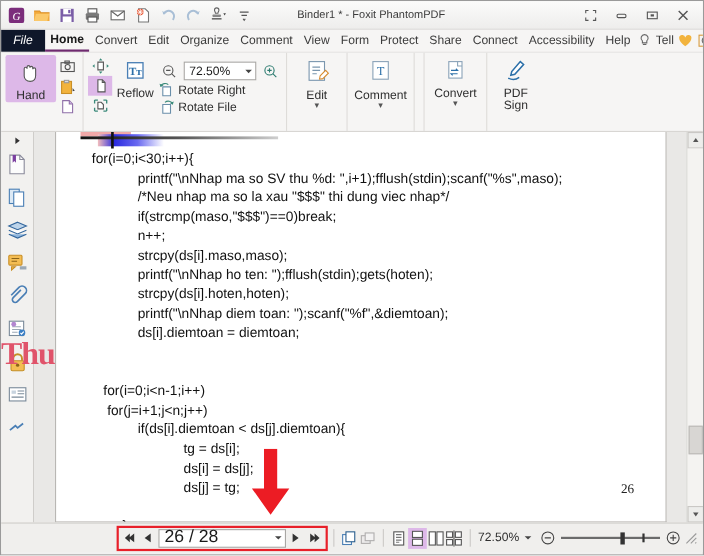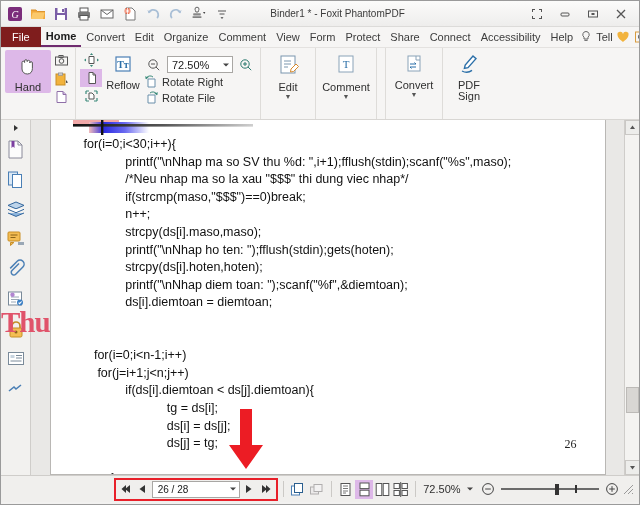--- a/index.html
+++ b/index.html
@@ -62,25 +62,26 @@
   
   .menubar {
     height: 21px;
     display: flex;
     align-items: stretch;
     background: #f6f5f4;
     border-bottom: 1px solid #e4e2e0;
     font-size: 11px;
   }
   .menu-file {
-    background: #7f1d1d;
+    background: #0f172a;
     color: #ffffff;
     padding: 0 11px;
     display: flex; align-items: center;
     font-size: 11px;
+    font-style: italic;
   }
   .menu-item {
     padding: 0 5px;
     display: flex; align-items: center;
     color: #3c3c3c;
     white-space: nowrap;
   }
   .menu-item.active {
     color: #1a1a1a;
     font-weight: bold;
@@ -258,26 +259,26 @@
     padding: 1px;
     display: flex; align-items: center;
     height: 23px;
   }
   .nav-btn {
     width: 17px; height: 17px;
     display: flex; align-items: center; justify-content: center;
     color: #2f2f2f;
   }
   .page-field {
-    width: 88px; height: 17px;
+    width: 116px; height: 17px;
     background: #ffffff;
     border: 1px solid #a9a7a4;
     display: flex; align-items: center; justify-content: space-between;
     padding: 0 2px 0 5px;
-    font-size: 10px; color: #1a1a1a;
+    font-size: 16px; color: #1a1a1a;
     margin: 0 1px;
   }
   .sb-sep { width: 1px; height: 16px; background: #cbc9c6; margin: 0 5px; }
   .sb-icon { width: 19px; height: 19px; display:flex; align-items:center; justify-content:center; }
   .sb-icon.sel { background: #ddb8e8; }
   .sb-zoomtxt { font-size: 11px; color: #2f2f2f; margin-left: 2px; }
   .slider { position: relative; width: 100px; height: 14px; display:flex; align-items:center; margin: 0 4px;}
   .slider-line { position:absolute; left:0; right:0; height:2px; background:#6b6b6b; }
   .slider-knob { position:absolute; left:54px; width:4px; height:11px; background:#333; }
   .slider-tick { position:absolute; left:74px; width:2px; height:8px; background:#333; }

